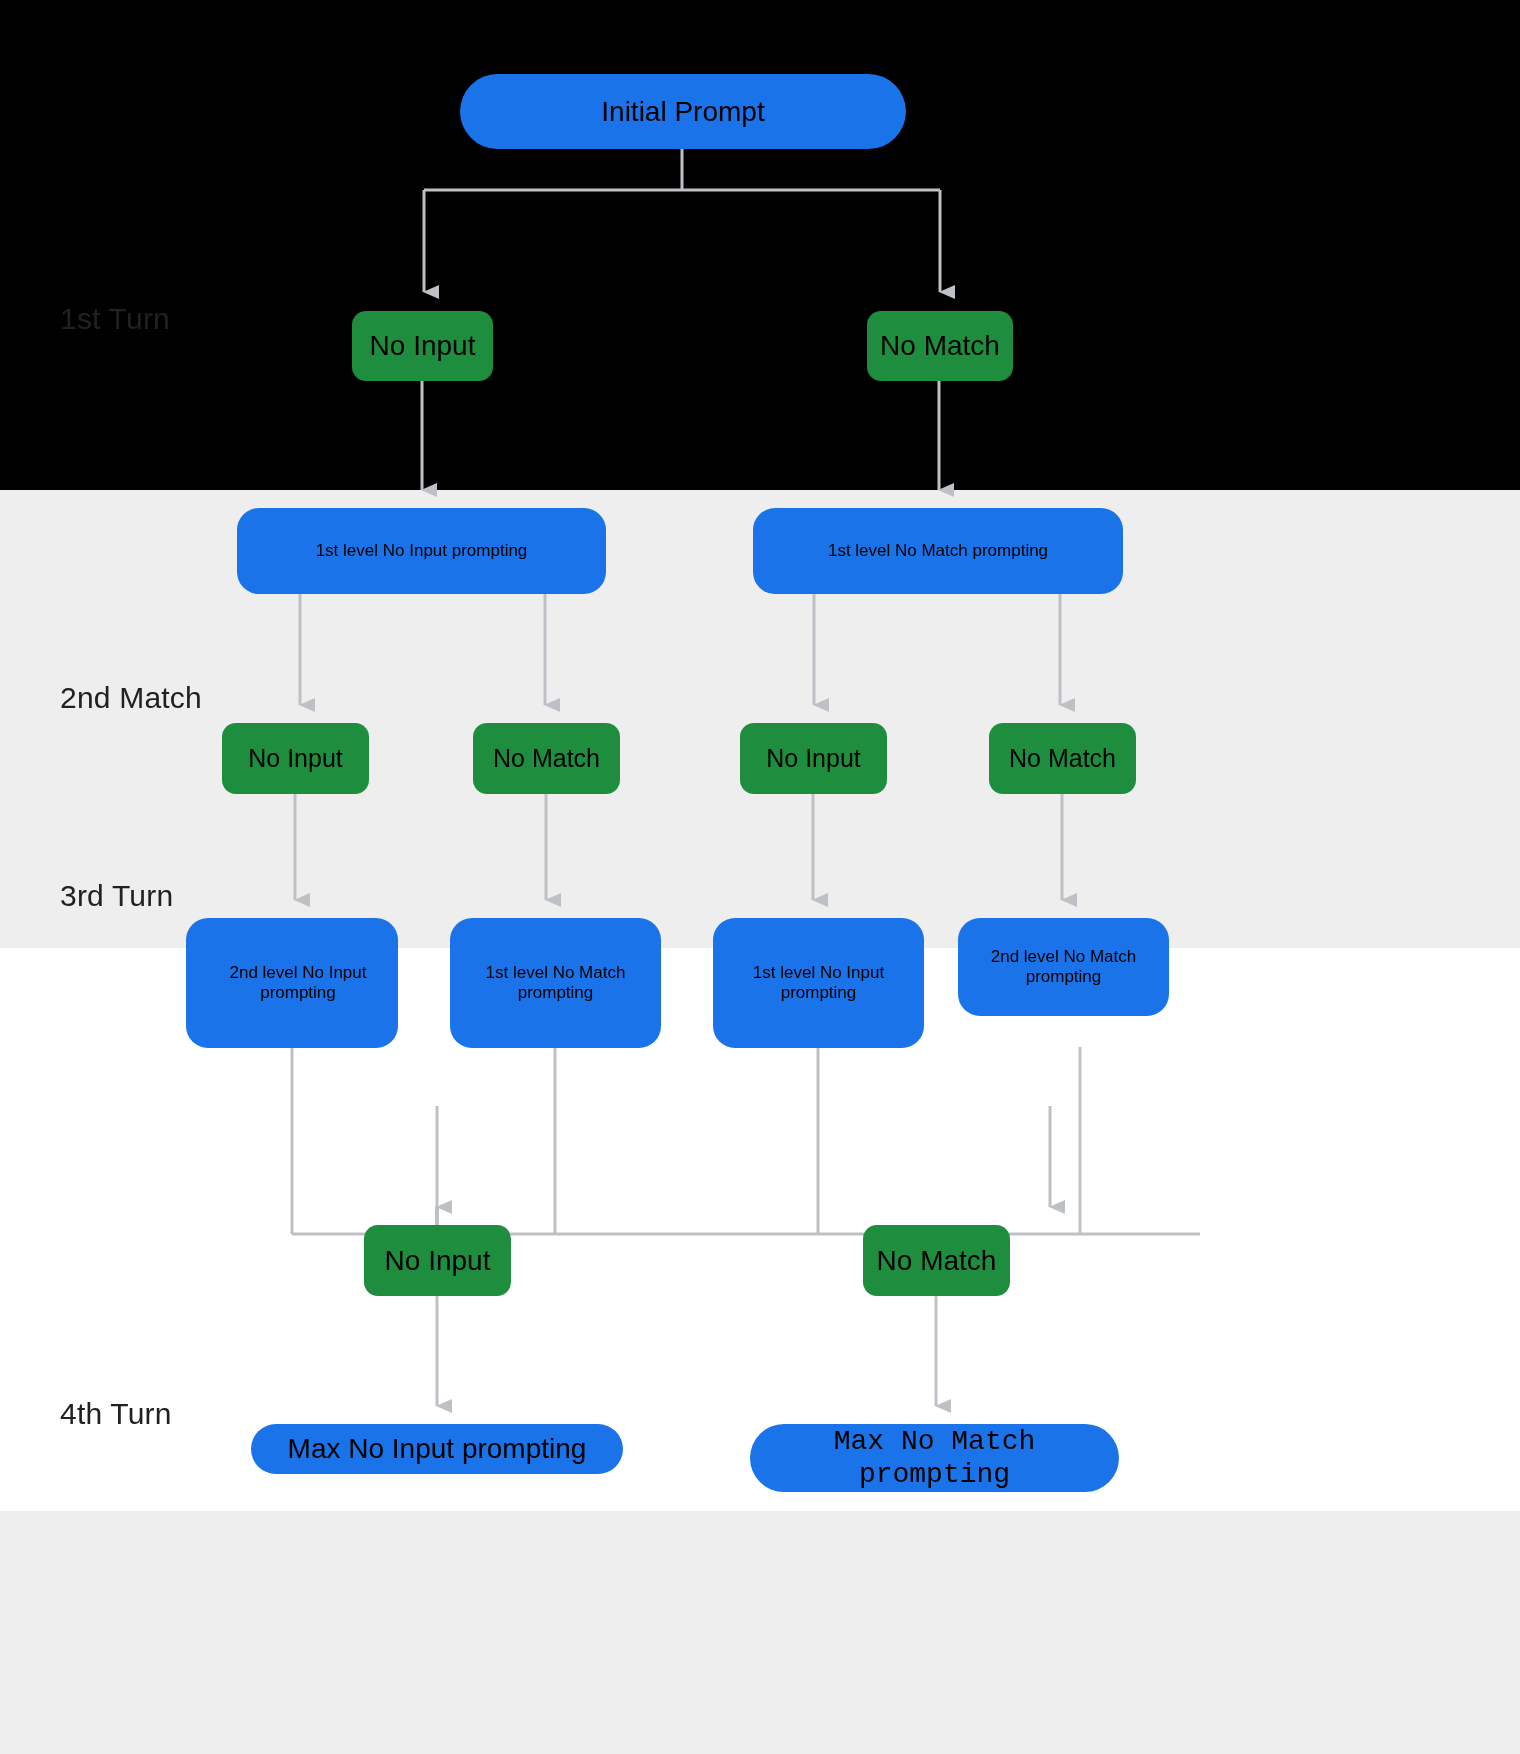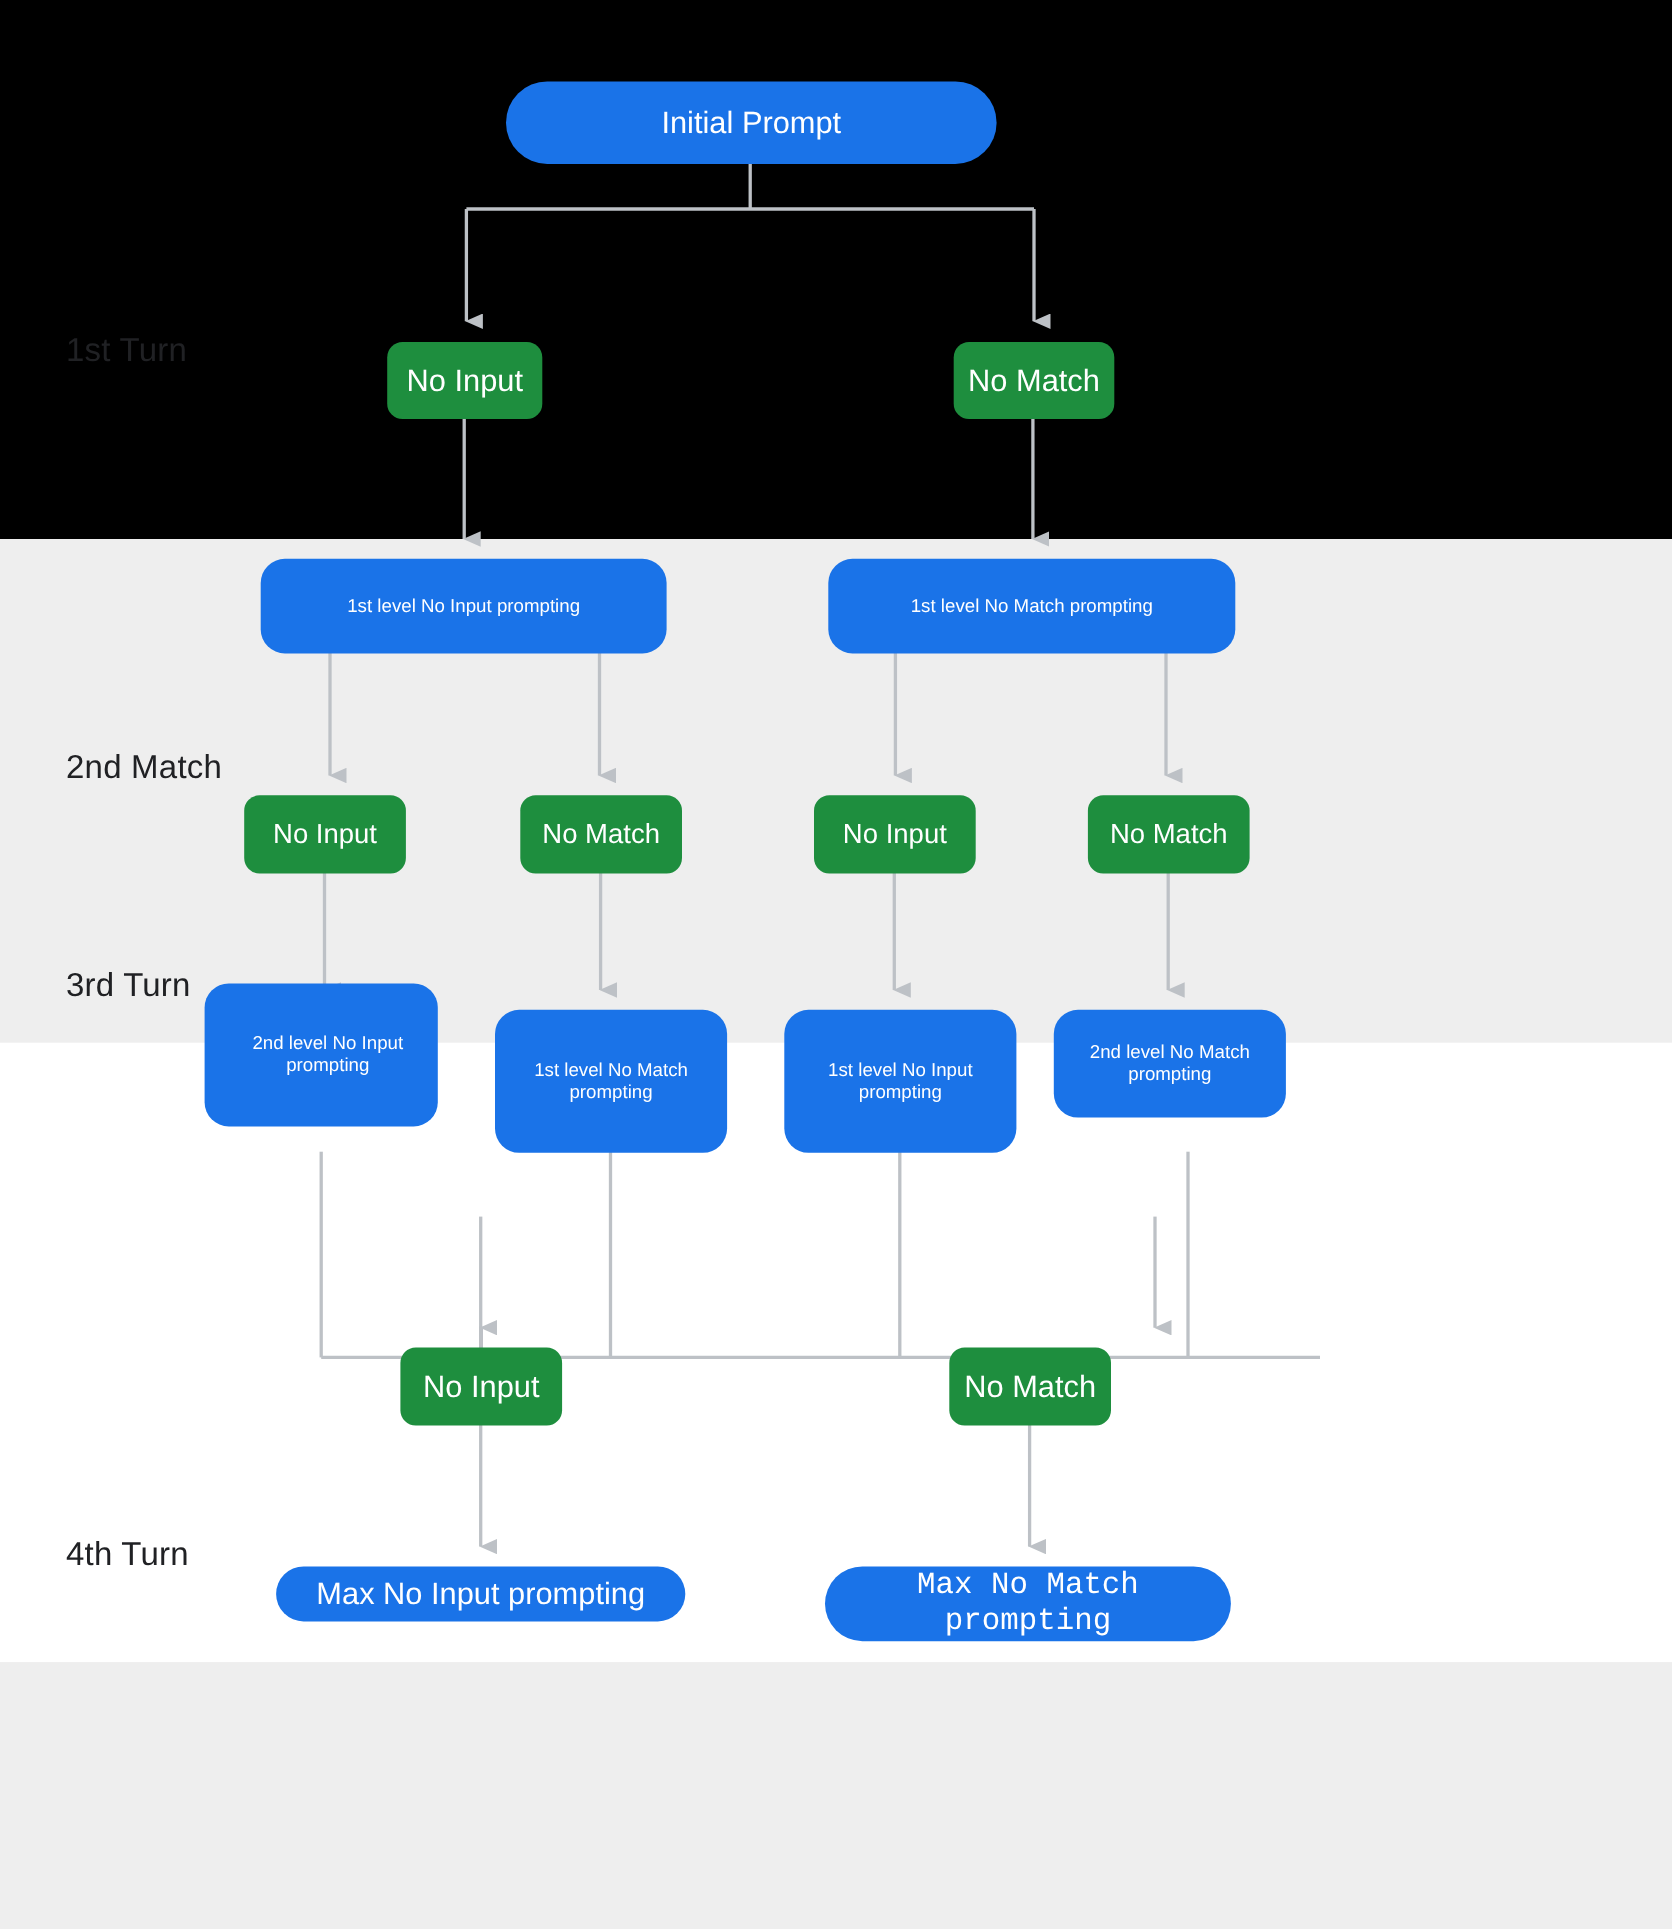--- a/index.html
+++ b/index.html
@@ -8,21 +8,21 @@
   .band{position:absolute;left:0;width:1520px;}
   #band-1{top:0;height:490px;background:#000000;}
   #band-2{top:490px;height:458px;background:#eeeeee;}
   #band-3{top:948px;height:563px;background:#ffffff;}
   #band-4{top:1511px;height:243px;background:#eeeeee;}
   #wires{position:absolute;left:0;top:0;width:1520px;height:1754px;}
   .turn-label{position:absolute;font-size:30px;letter-spacing:.2px;white-space:nowrap;}
   .turn-label.on-dark{color:#202124;}
   .turn-label.on-light{color:#202124;}
   .node{position:absolute;display:flex;align-items:center;justify-content:center;
-        text-align:center;color:#ffffff;line-height:1.18;
+        text-align:center;color:#000000;line-height:1.18;
         box-sizing:border-box;padding:4px 10px;}
   .node.blue{background:#1a73e8;}
   .node.green{background:#1e8e3e;}
   .pill{border-radius:999px;}
   .rrect{border-radius:14px;}
   .rrect-lg{border-radius:22px;}
   .t28{font-size:28px;}
   .t26{font-size:17px;}
   .t25{font-size:25px;}
 </style>
@@ -112,21 +112,21 @@
   <div class="node green rrect t28" style="left:867px;top:311px;width:146px;height:70px;">No Match</div>
 
   <div class="node blue rrect-lg t26" style="left:237px;top:508px;width:369px;height:86px;">1st level No Input prompting</div>
   <div class="node blue rrect-lg t26" style="left:753px;top:508px;width:370px;height:86px;">1st level No Match prompting</div>
 
   <div class="node green rrect t25" style="left:222px;top:723px;width:147px;height:71px;">No Input</div>
   <div class="node green rrect t25" style="left:473px;top:723px;width:147px;height:71px;">No Match</div>
   <div class="node green rrect t25" style="left:740px;top:723px;width:147px;height:71px;">No Input</div>
   <div class="node green rrect t25" style="left:989px;top:723px;width:147px;height:71px;">No Match</div>
 
-  <div class="node blue rrect-lg t26" style="left:186px;top:894px;width:212px;height:130px;padding-left:22px;">2nd level No Input prompting</div>
+  <div class="node blue rrect-lg t26" style="left:186px;top:918px;width:212px;height:130px;padding-left:22px;">2nd level No Input prompting</div>
   <div class="node blue rrect-lg t26" style="left:450px;top:918px;width:211px;height:130px;">1st level No Match prompting</div>
   <div class="node blue rrect-lg t26" style="left:713px;top:918px;width:211px;height:130px;">1st level No Input prompting</div>
   <div class="node blue rrect-lg t26" style="left:918px;top:918px;width:211px;height:98px;margin-left:40px;">2nd level No Match prompting</div>
 
   <div class="node green rrect t28" style="left:364px;top:1225px;width:147px;height:71px;">No Input</div>
   <div class="node green rrect t28" style="left:863px;top:1225px;width:147px;height:71px;">No Match</div>
 
   <div class="node blue pill t28" style="left:251px;top:1424px;width:372px;height:50px;">Max No Input prompting</div>
   <div class="node blue pill t28" style="left:750px;top:1424px;width:369px;height:68px;font-family:Liberation Mono, monospace;">Max No Match prompting</div>
 

